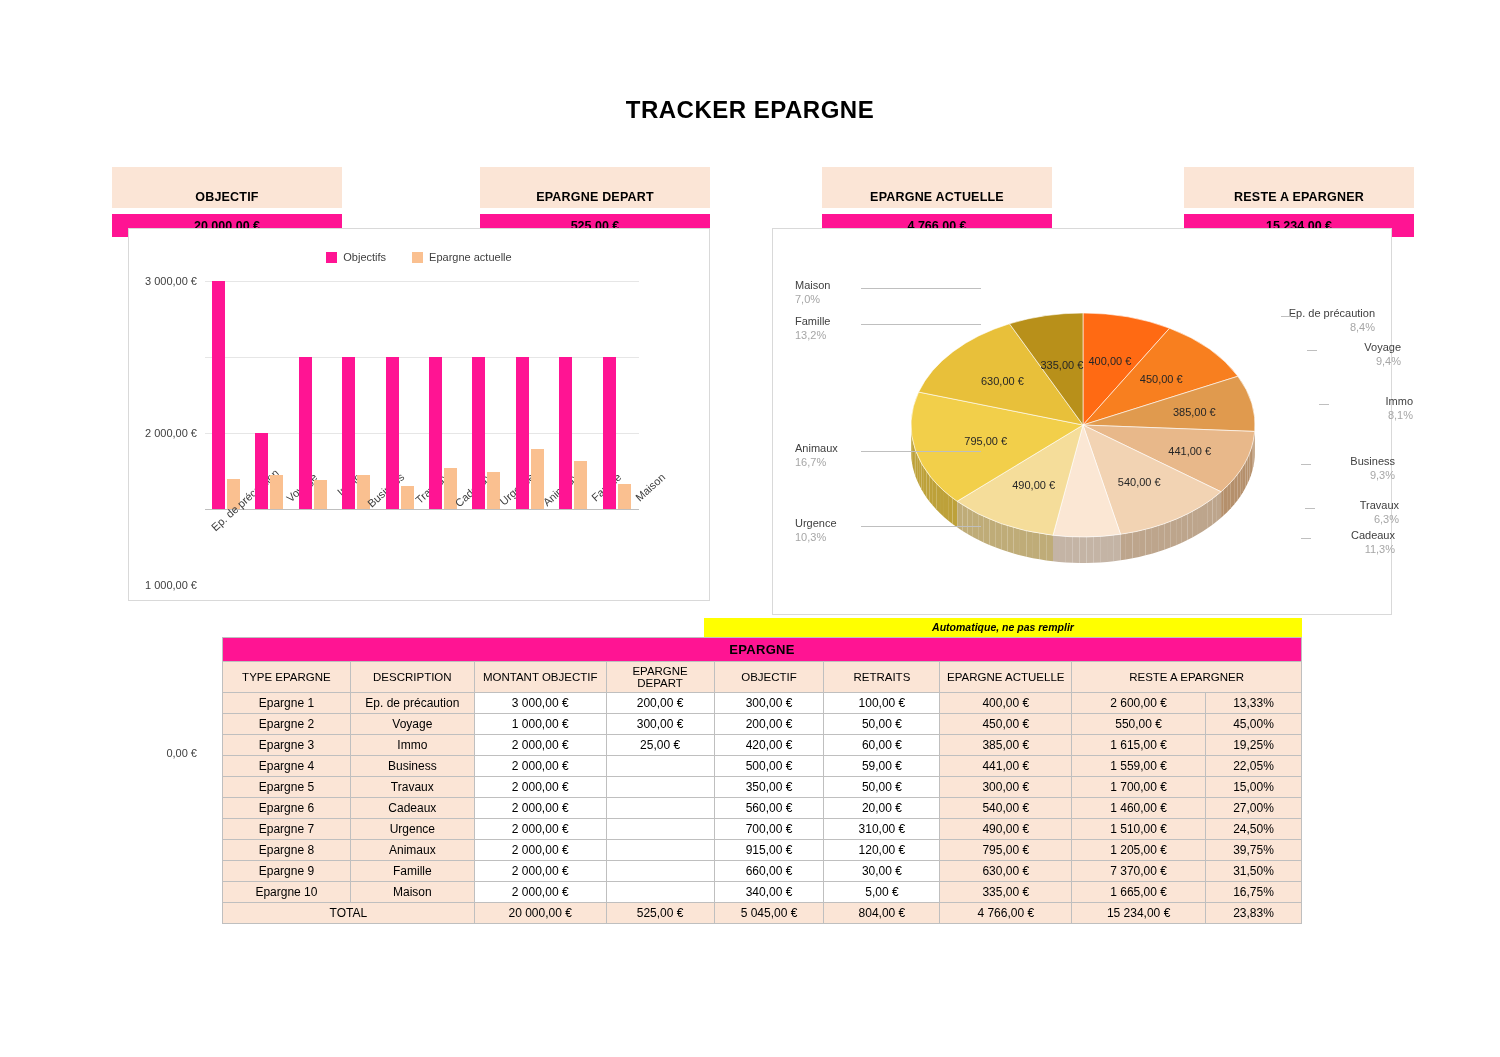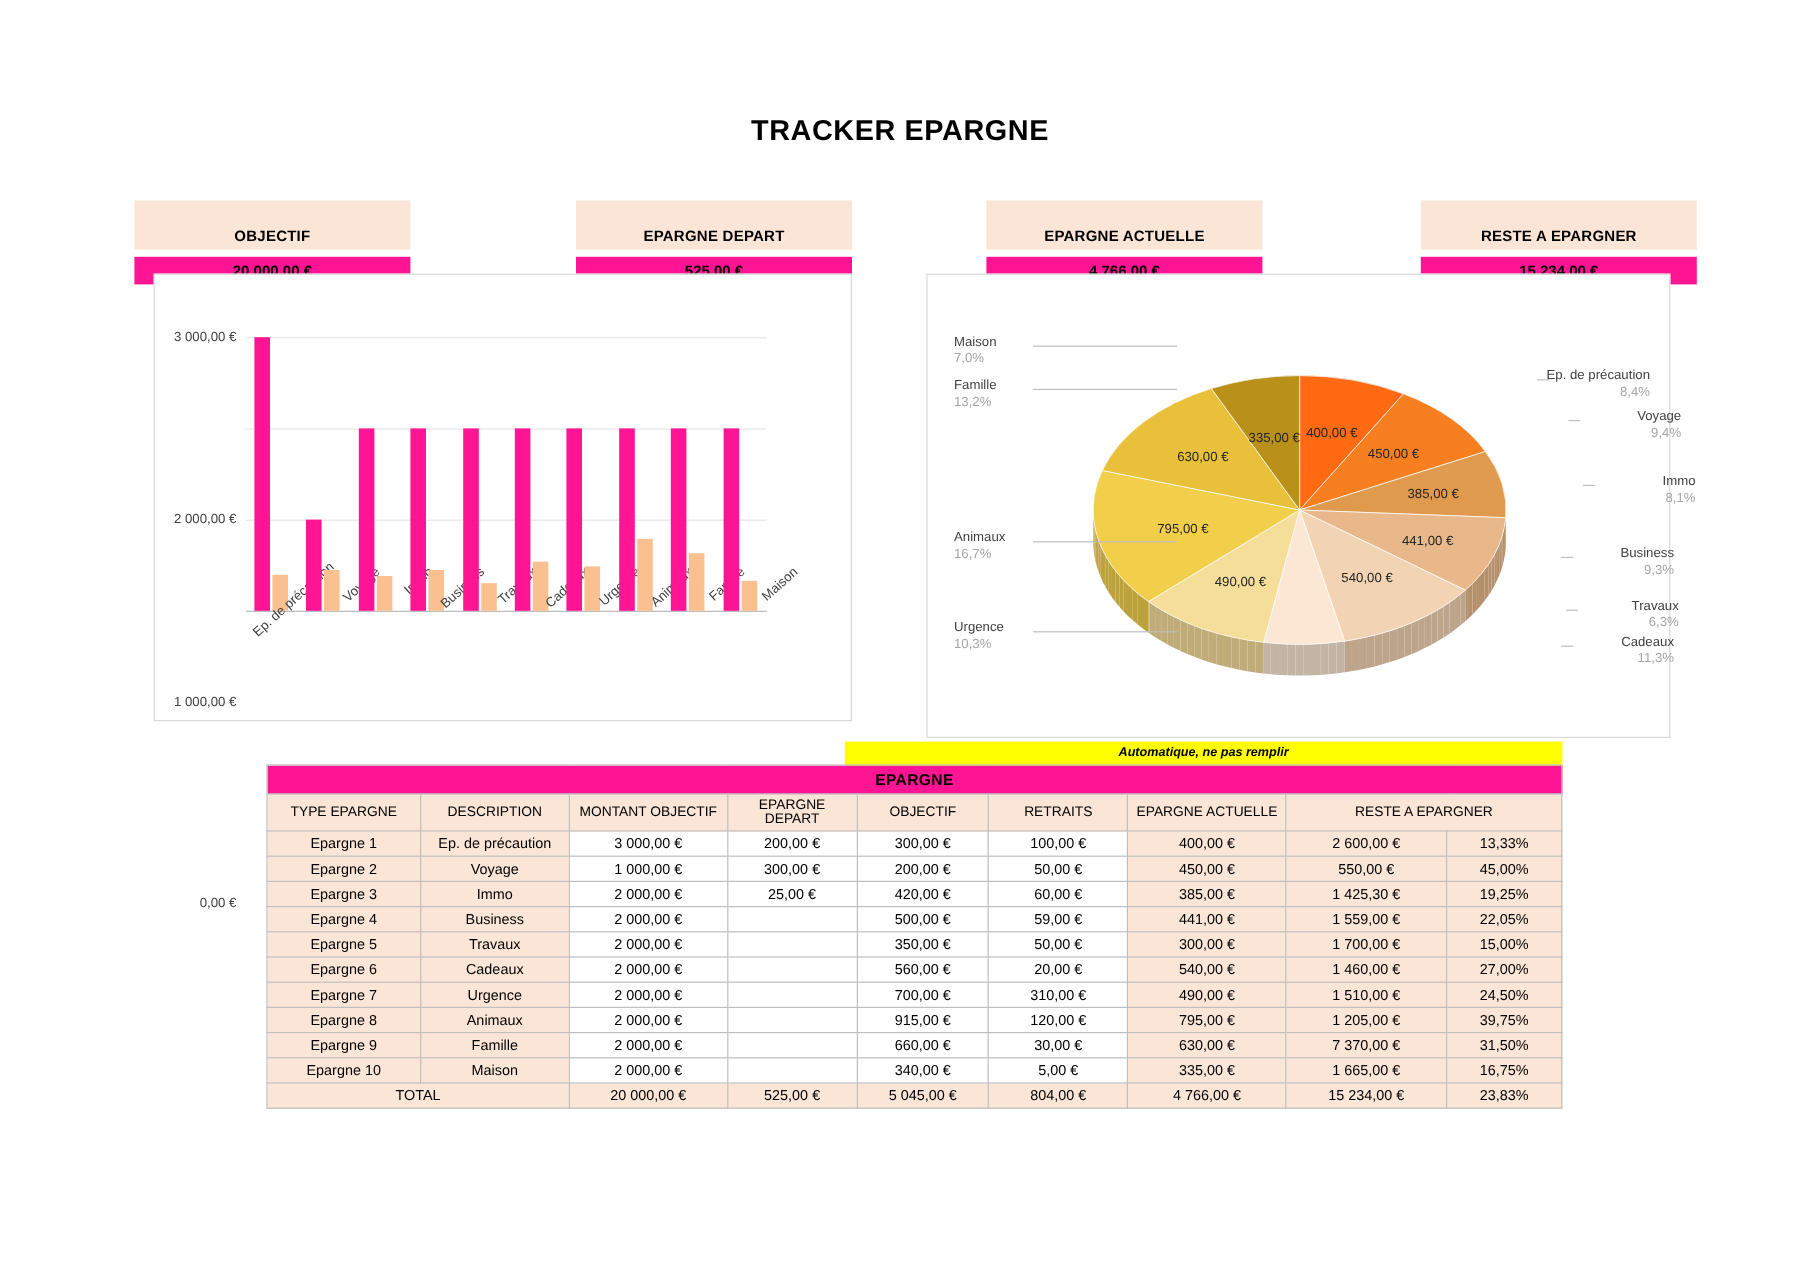--- a/index.html
+++ b/index.html
@@ -233,20 +233,30 @@
   <div class="kpi" id="kpi-actuelle">
     <div class="kpi-head">EPARGNE ACTUELLE</div>
     <div class="kpi-val">4 766,00 €</div>
   </div>
   <div class="kpi" id="kpi-reste">
     <div class="kpi-head">RESTE A EPARGNER</div>
     <div class="kpi-val">15 234,00 €</div>
   </div>
 
   <div class="panel" id="bar-panel">
+    <div class="legend">
+      <span class="item">
+        <span class="swatch" style="background:#ff1493"></span>
+        <span>Objectifs</span>
+      </span>
+      <span class="item">
+        <span class="swatch" style="background:#fac090"></span>
+        <span>Epargne actuelle</span>
+      </span>
+    </div>
     <div class="plot">
       <div id="ygrid">
           <div class="grid-line" style="top: 228px;">
             <div class="axis-label" style="top: 244px;">0,00 €</div>
           </div>
           <div class="grid-line" style="top: 152px;">
             <div class="axis-label" style="top: 152px;">1 000,00 €</div>
           </div>
           <div class="grid-line" style="top: 76px;">
             <div class="axis-label" style="top: 76px;">2 000,00 €</div>
@@ -531,21 +541,21 @@
             <td class="hl">45,00%</td>
           </tr>
           <tr class="data">
             <td class="hl">Epargne 3</td>
             <td class="hl">Immo</td>
             <td>2 000,00 €</td>
             <td>25,00 €</td>
             <td>420,00 €</td>
             <td>60,00 €</td>
             <td class="hl">385,00 €</td>
-            <td class="hl">1 425,30 €</td>
+            <td class="hl">1 615,00 €</td>
             <td class="hl">19,25%</td>
           </tr>
           <tr class="data">
             <td class="hl">Epargne 4</td>
             <td class="hl">Business</td>
             <td>2 000,00 €</td>
             <td></td>
             <td>500,00 €</td>
             <td>59,00 €</td>
             <td class="hl">441,00 €</td>

